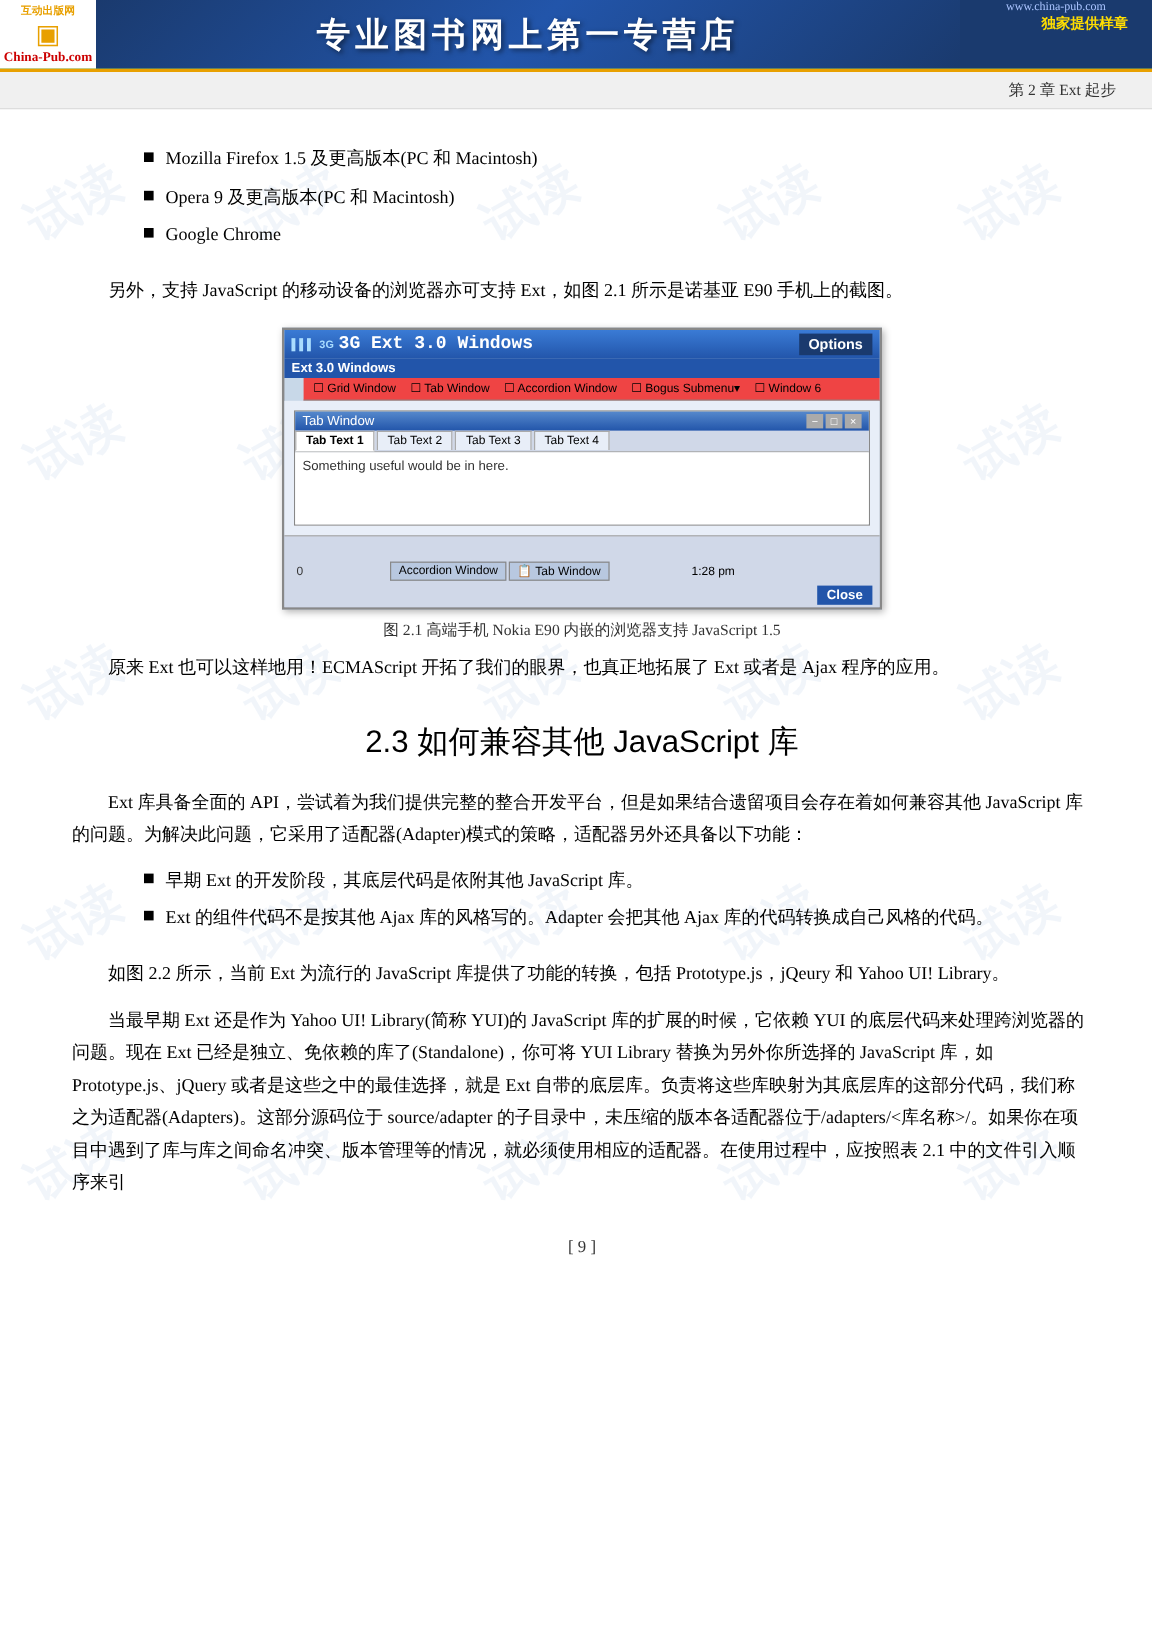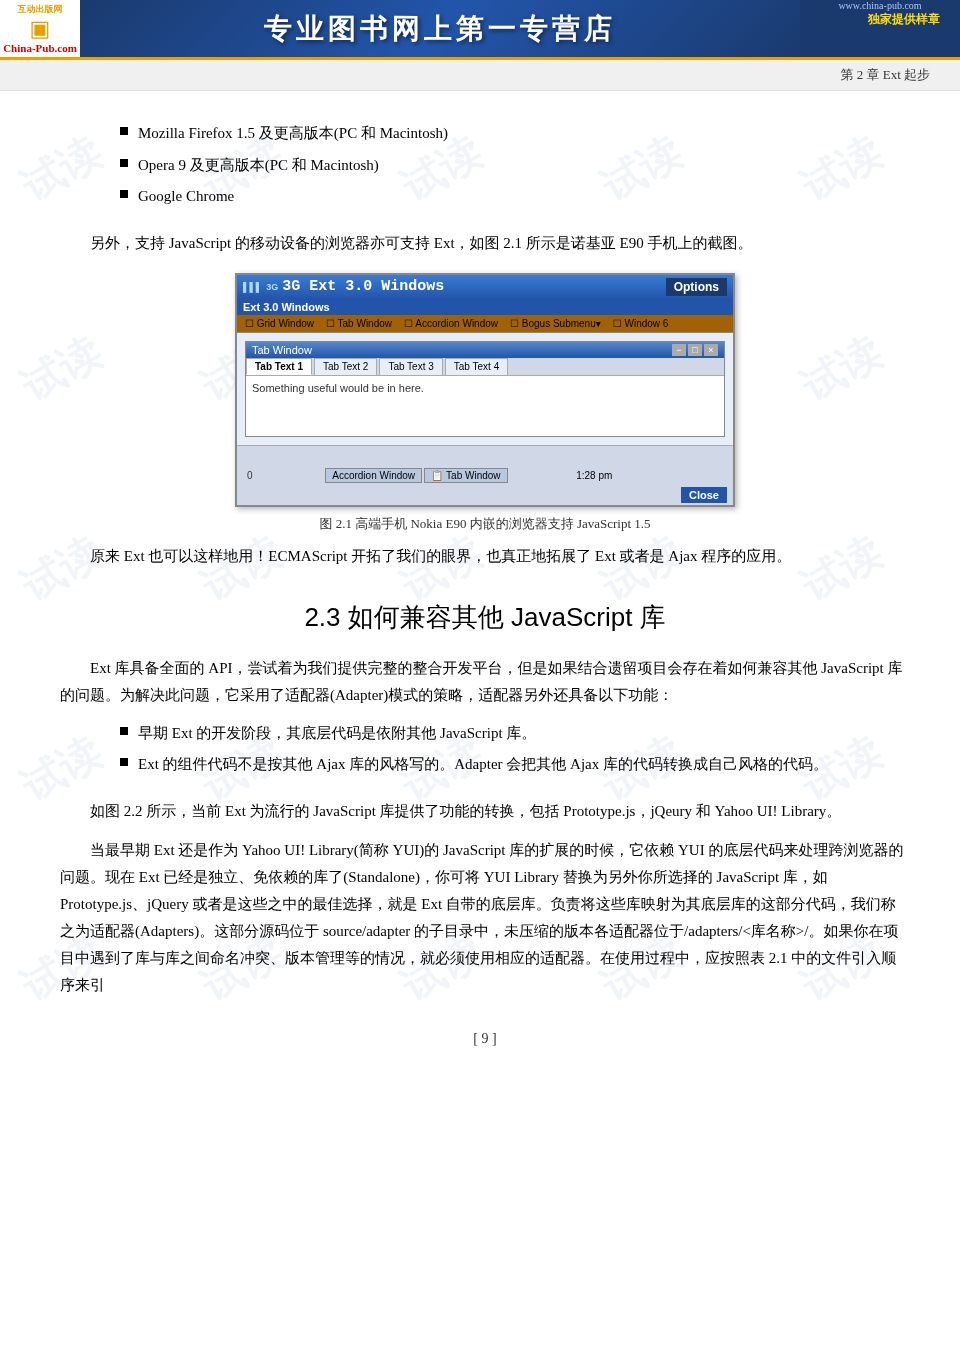--- a/index.html
+++ b/index.html
@@ -202,27 +202,28 @@
       color: #fff;
     }
     .mock-subtitle {
       background: #2255aa;
       color: #fff;
       padding: 2px 6px;
       font-size: 11px;
       font-weight: bold;
     }
     .mock-menubar {
-      background: #a16207;
+      background: #ef4444;
       padding: 2px 4px;
       display: flex;
       gap: 4px;
       border-bottom: 1px solid #888;
       font-size: 10px;
       flex-wrap: wrap;
+      margin-left: 16px;
     }
     .mock-menubar span {
       padding: 1px 4px;
       cursor: pointer;
     }
     .mock-content-area {
       background: #e8eef8;
       padding: 4px;
     }
     .mock-window {
@@ -252,20 +253,21 @@
       display: flex;
       align-items: center;
       justify-content: center;
       font-size: 9px;
       cursor: pointer;
     }
     .mock-tabs {
       display: flex;
       background: #d0d8e8;
       border-bottom: 1px solid #aaa;
+      align-items: center;
     }
     .mock-tab {
       padding: 2px 8px;
       font-size: 10px;
       border: 1px solid #aaa;
       border-bottom: none;
       background: #e8eef8;
       margin-right: 2px;
       cursor: pointer;
     }

